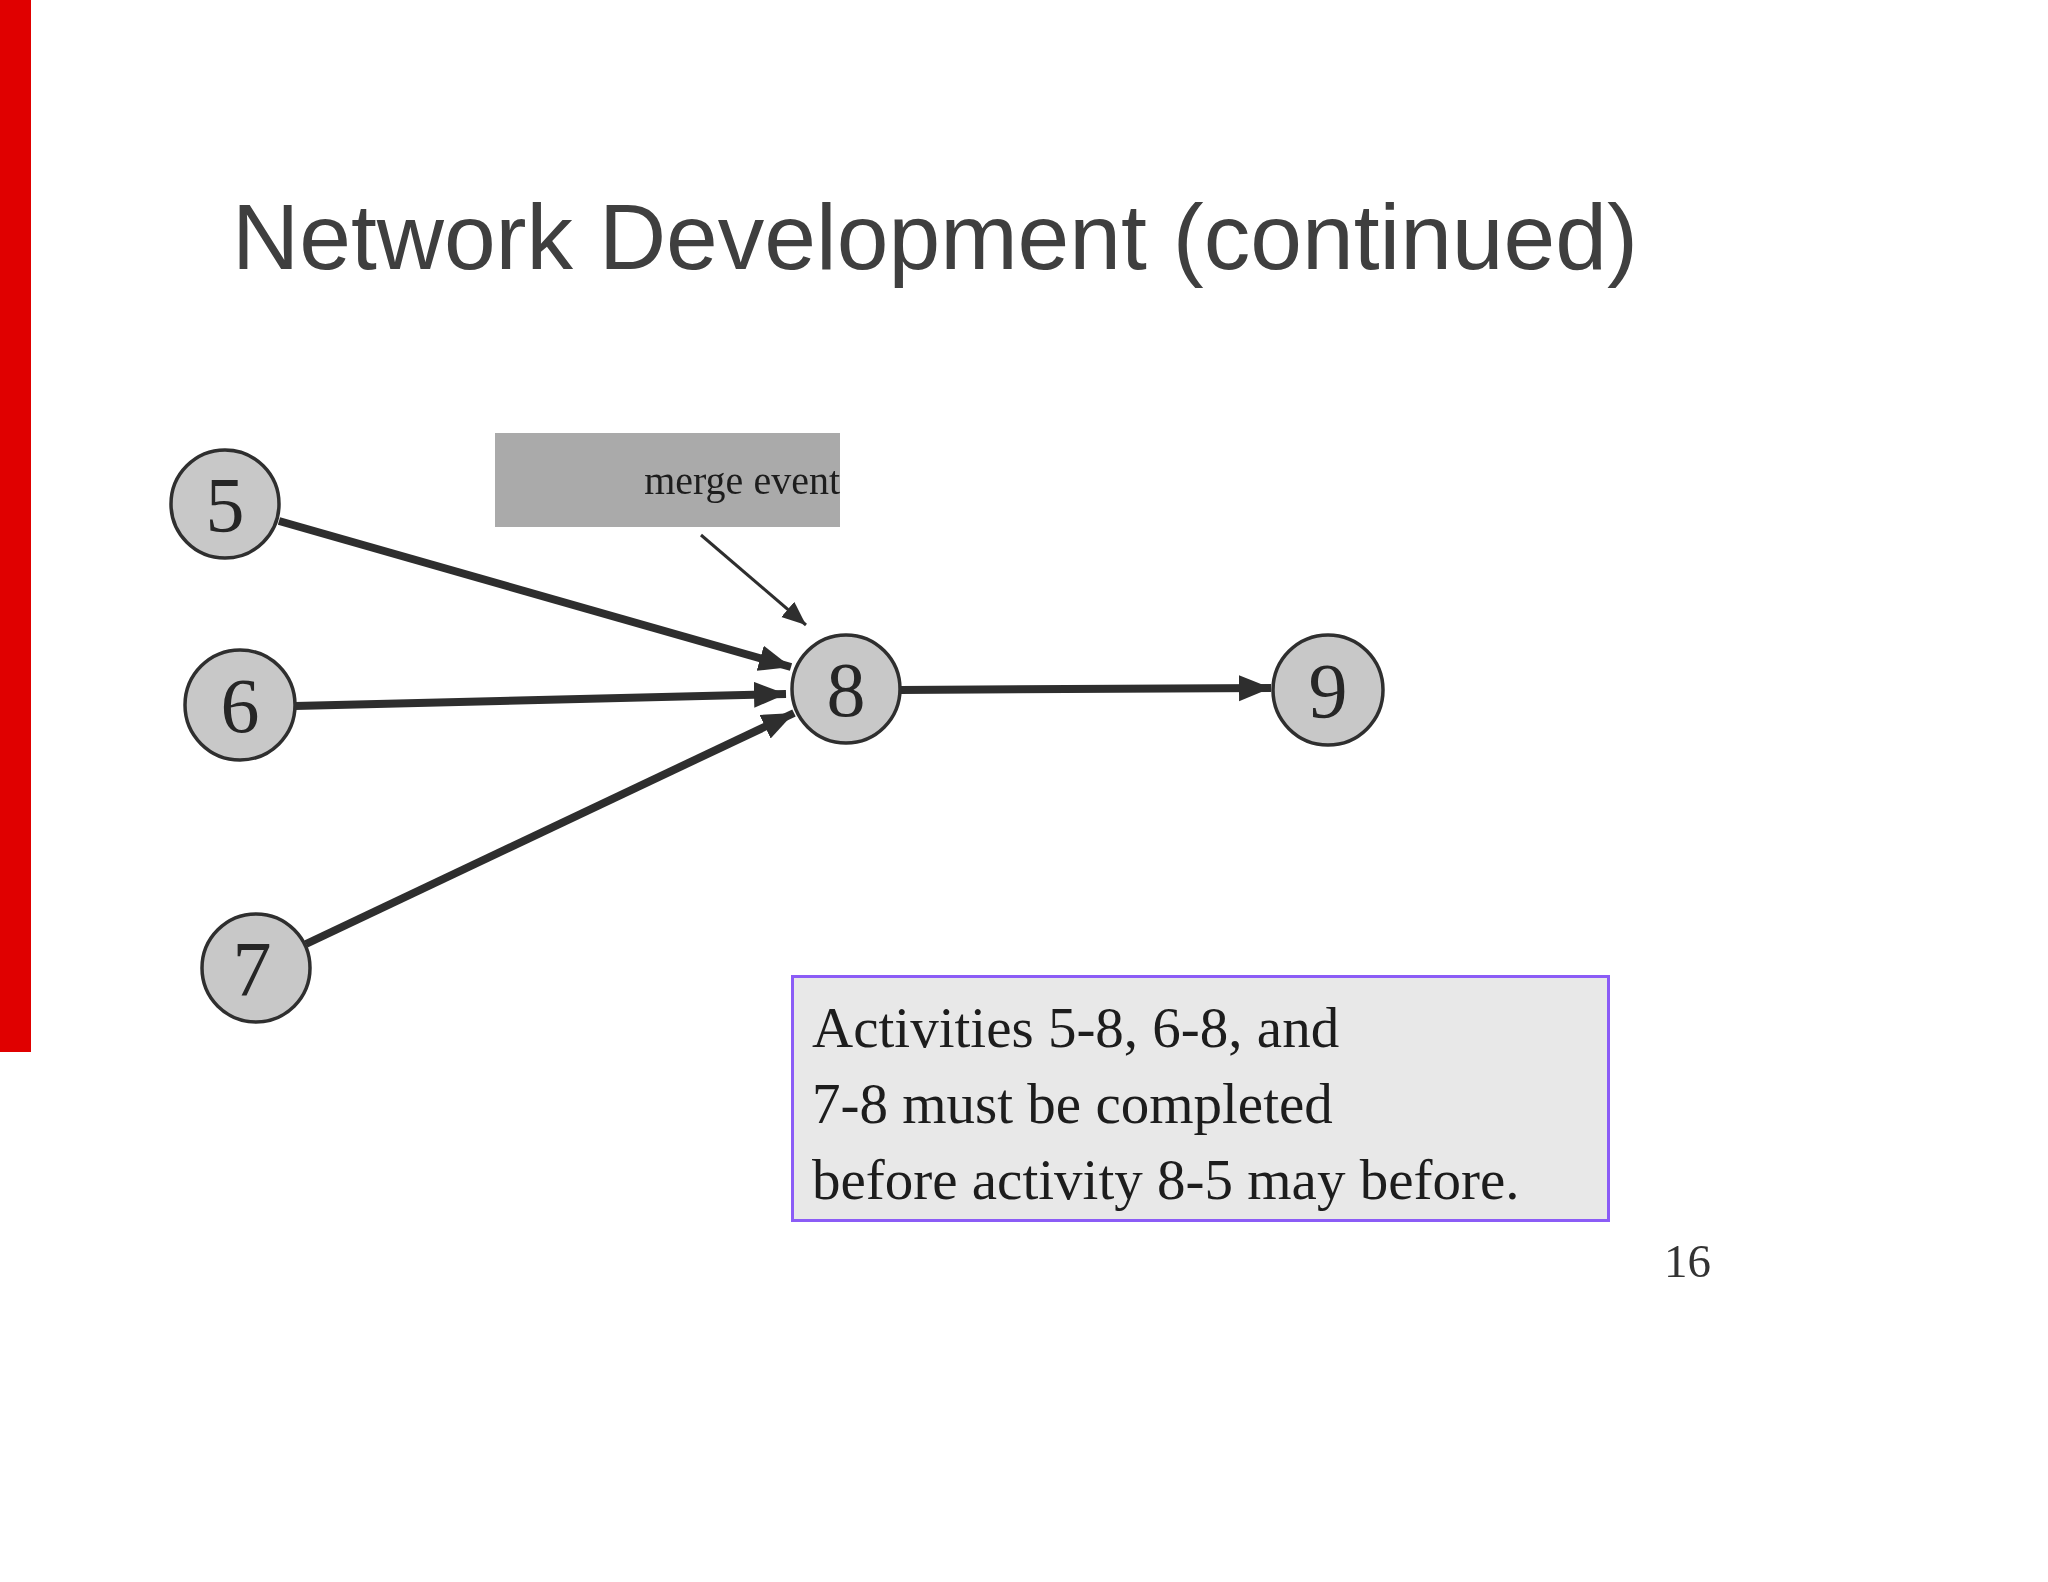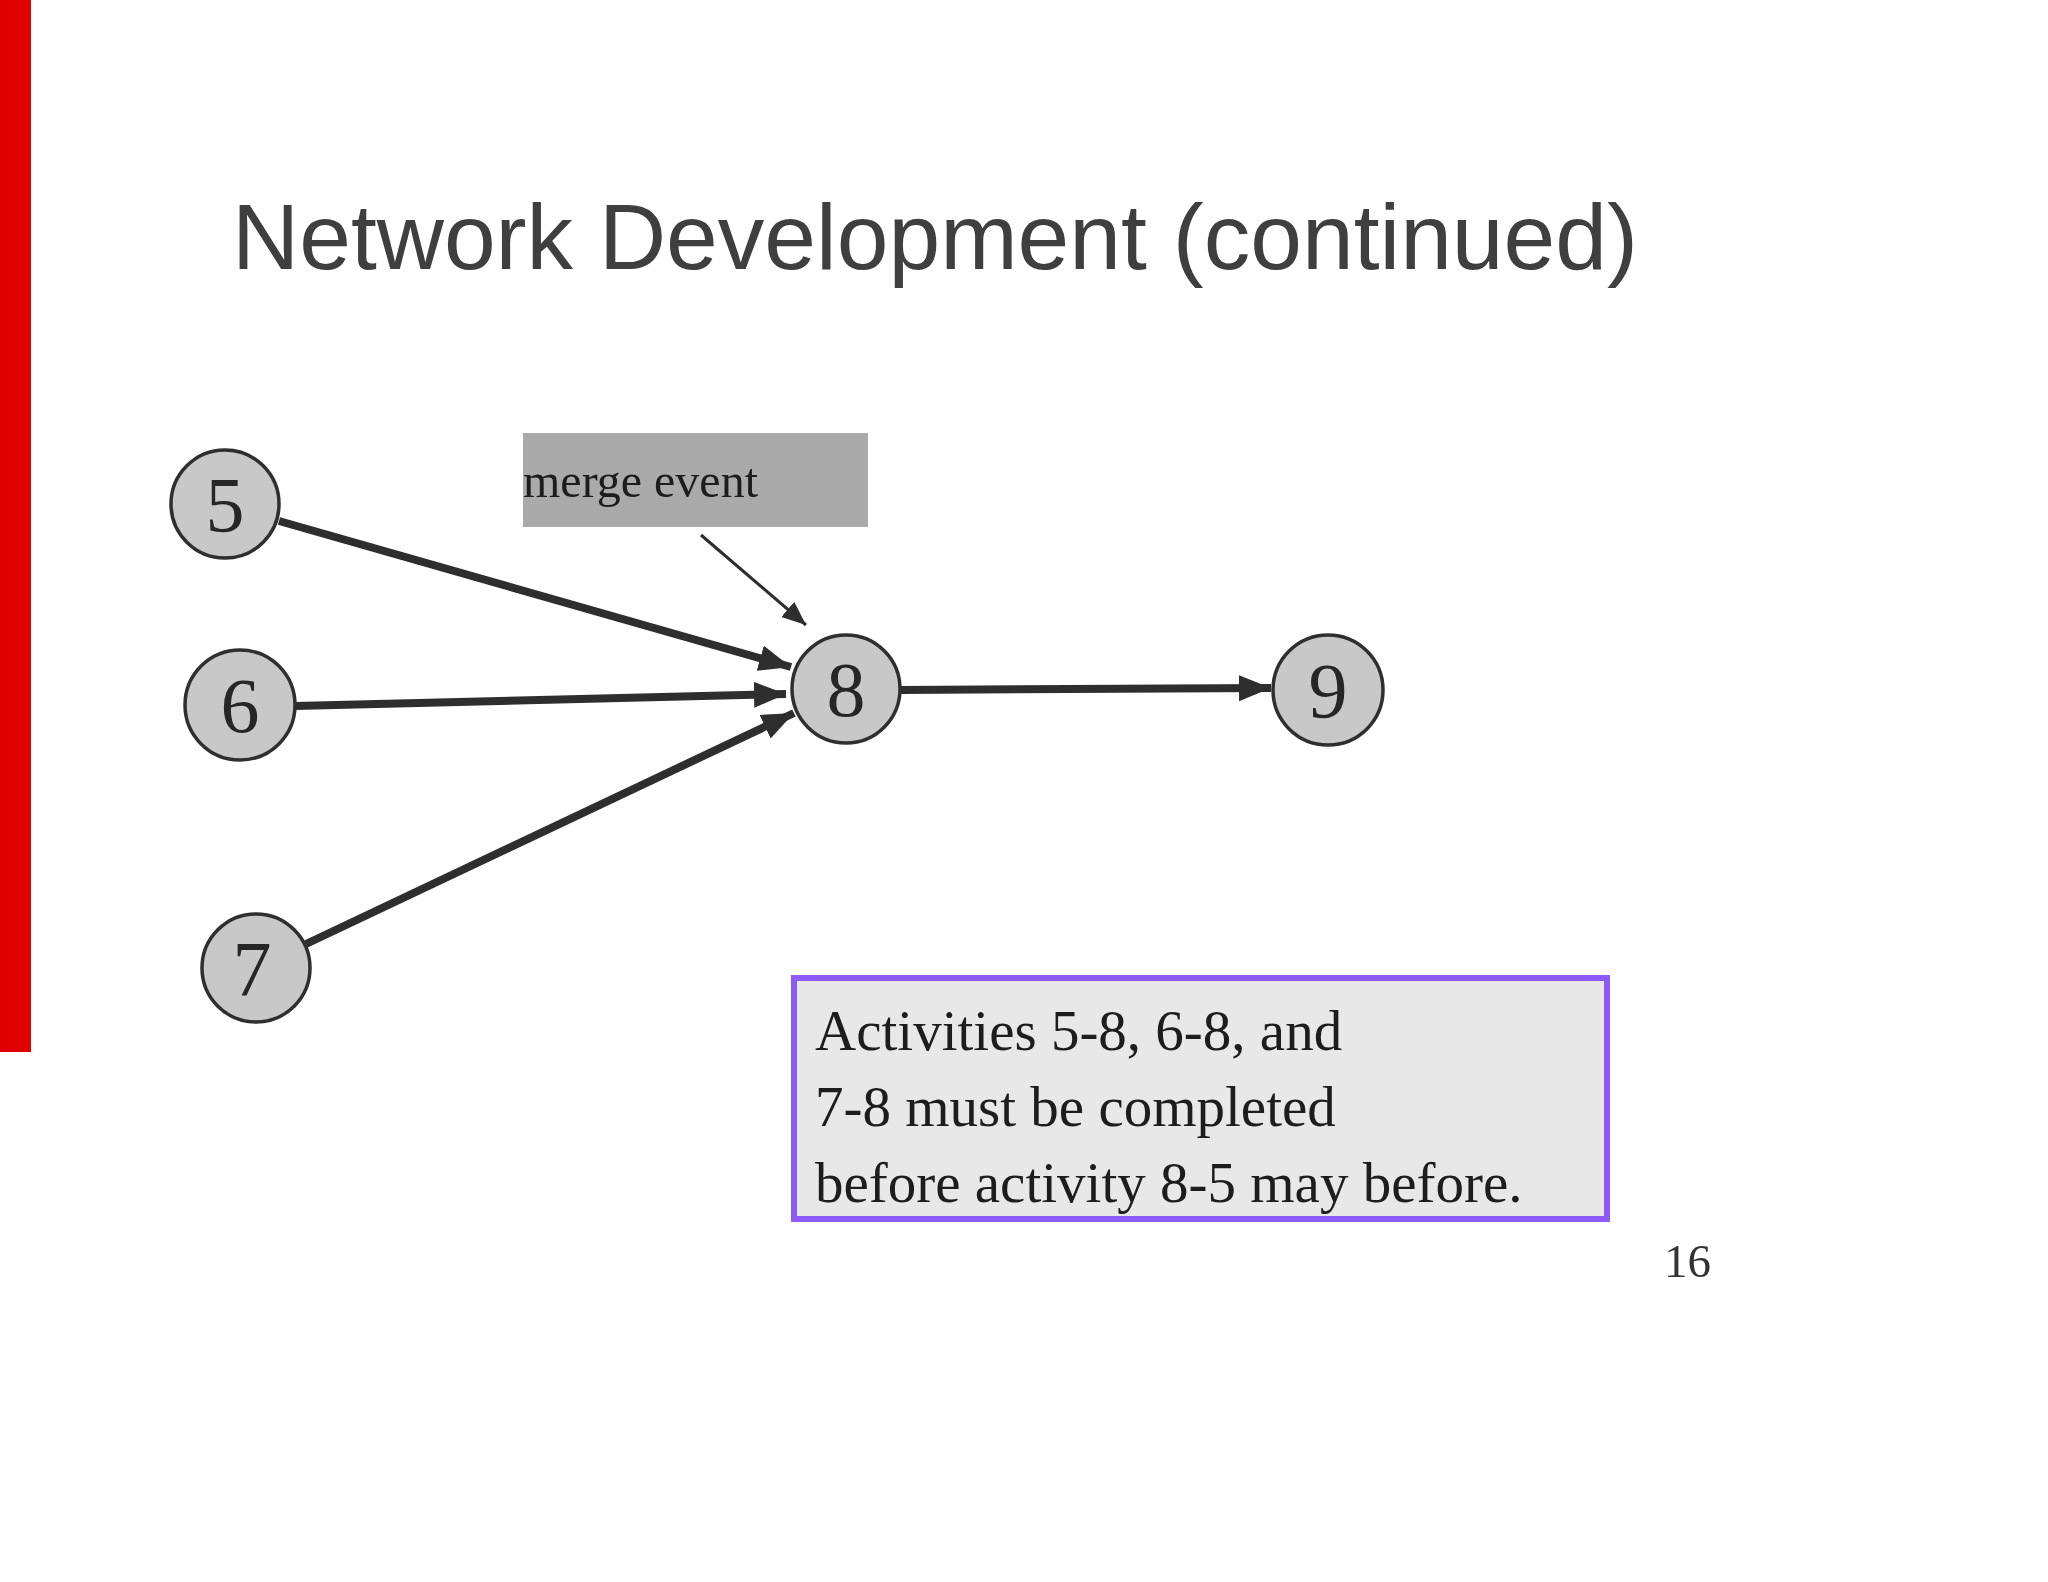--- a/index.html
+++ b/index.html
@@ -40,33 +40,32 @@
     fill: #262626;
     text-anchor: middle;
   }
   .merge-box {
     position: absolute;
     left: 495px; top: 433px;
     width: 345px; height: 94px;
     background: #aaaaaa;
     display: flex;
     align-items: center;
-    justify-content: flex-start;
-    font-size: 48px;
+    justify-content: flex-end;
+    font-size: 40px;
     color: #1d1d1d;
     white-space: nowrap;
-    margin-left: 28px;
   }
   .note-box {
     position: absolute;
     left: 791px; top: 975px;
     width: 819px; height: 247px;
     box-sizing: border-box;
     background: #e8e8e8;
-    border: 6px solid #8b5cf6;
+    border: 3px solid #8b5cf6;
     padding: 12px 0 0 18px;
     font-size: 57px;
     line-height: 76px;
     color: #1d1d1d;
     white-space: nowrap;
   }
   .note-box .bold { font-weight: normal; }
   .page-number {
     position: absolute;
     left: 1664px; top: 1234px;

